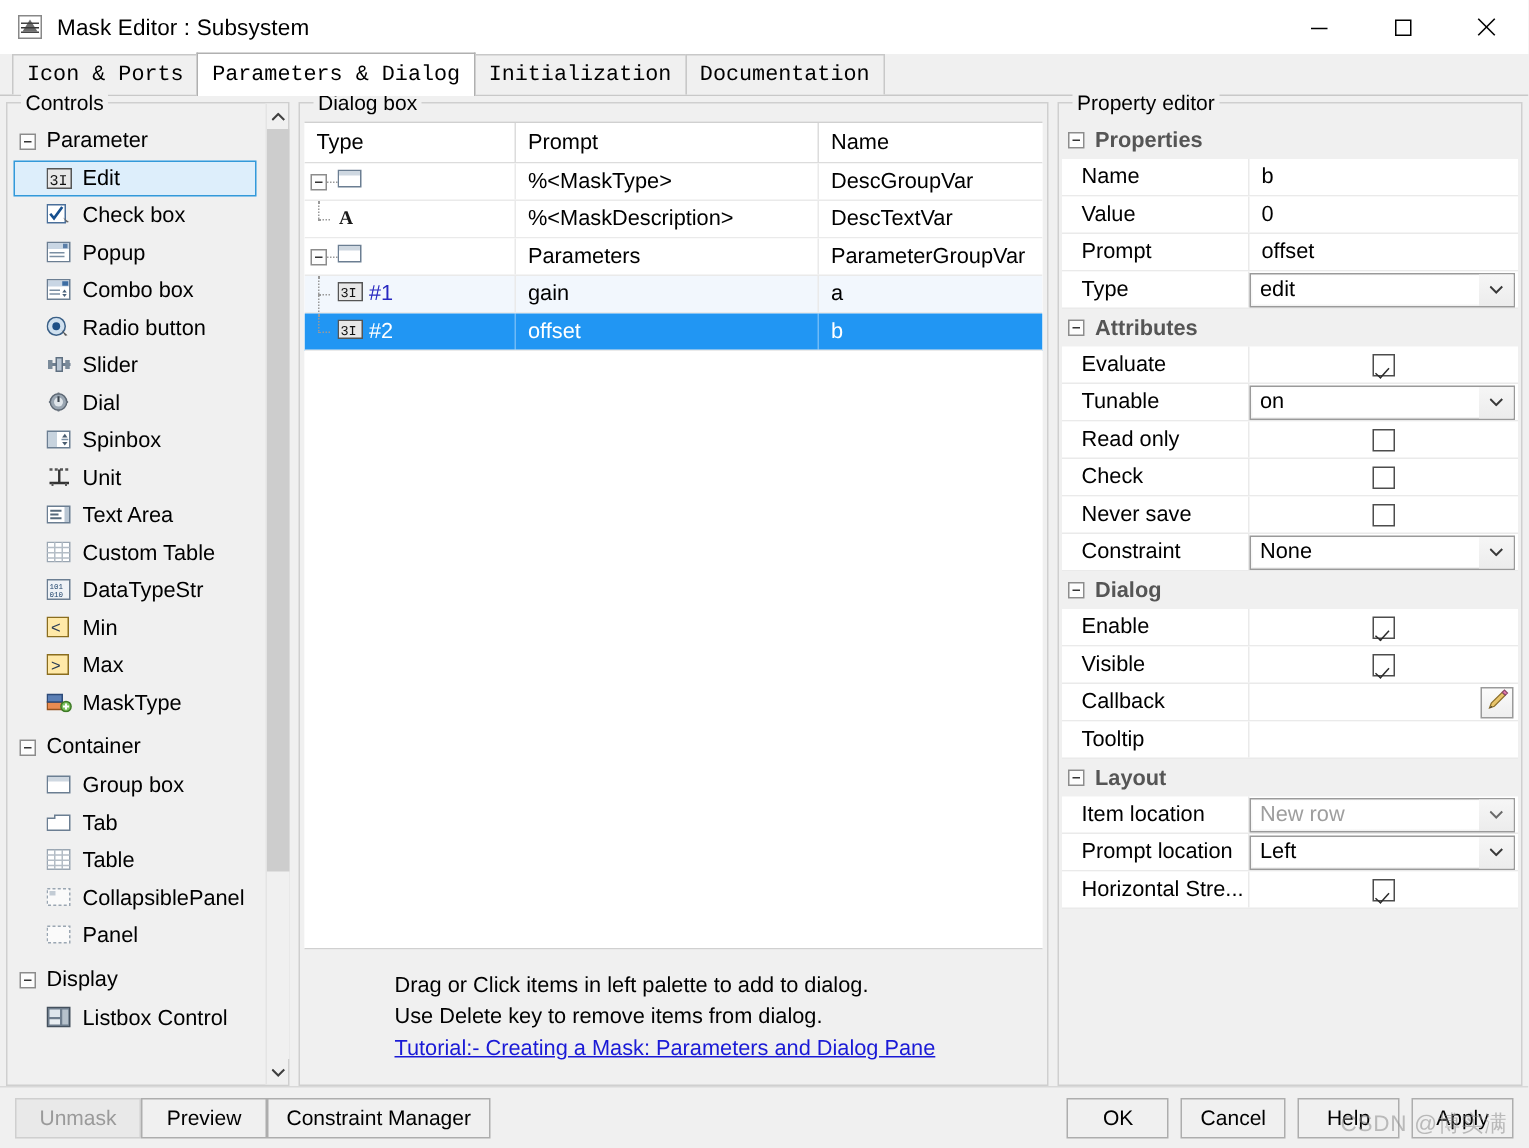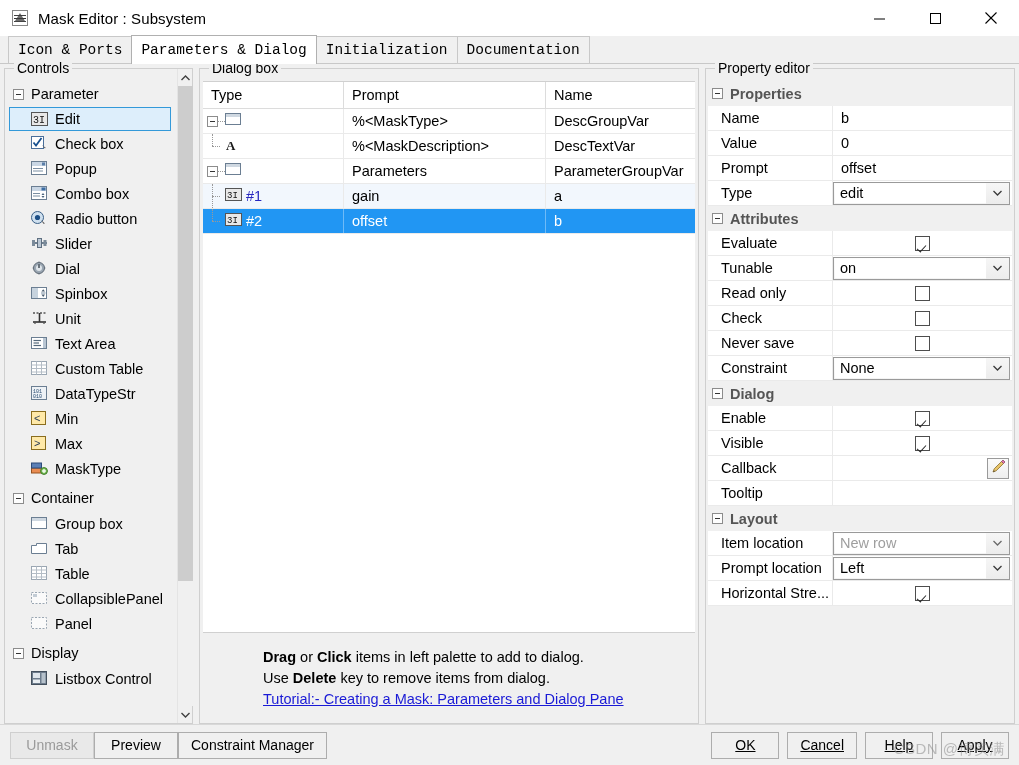--- a/index.html
+++ b/index.html
@@ -303,21 +303,21 @@
   .hint-area {
     padding: 14px 0 10px 0;
     background: #f0f0f0;
     flex: 0 0 auto;
   }
   .hint-line {
     font-size: 14.5px;
     padding-left: 60px;
     line-height: 21px;
   }
-  .hint-line b { font-weight: bold; }
+  .hint-line b { font-weight: normal; }
   .hint-link {
     color: #1a1ad6;
     text-decoration: underline;
   }
 
   
   .prop-wrap {
     width: 310px; min-width: 310px;
     margin: 4px 4px 0 6px;
     display: flex;
@@ -433,21 +433,21 @@
     border: 1px solid #adadad;
     font-size: 14px;
     font-family: "Liberation Sans", sans-serif;
     display: flex; align-items: center; justify-content: center;
     margin-right: 0;
     color: #000;
   }
   .btn.disabled { color: #9a9a9a; background: #e9e9e9; border-color: #cfcfcf; }
   .btn.wide { min-width: 135px; }
   .bottom-right { margin-left: auto; display: flex; }
-  .bottom-right .btn { min-width: 68px; margin-right: 8px; text-decoration: underline; }
+  .bottom-right .btn { min-width: 68px; margin-right: 8px; }
   .bottom-right .btn:last-child { margin-right: 0; }
   .watermark {
     position: absolute;
     right: 14px; bottom: 6px;
     font-size: 15px;
     color: rgba(140,140,140,0.55);
     pointer-events: none;
     letter-spacing: 0.5px;
     white-space: nowrap;
   }

